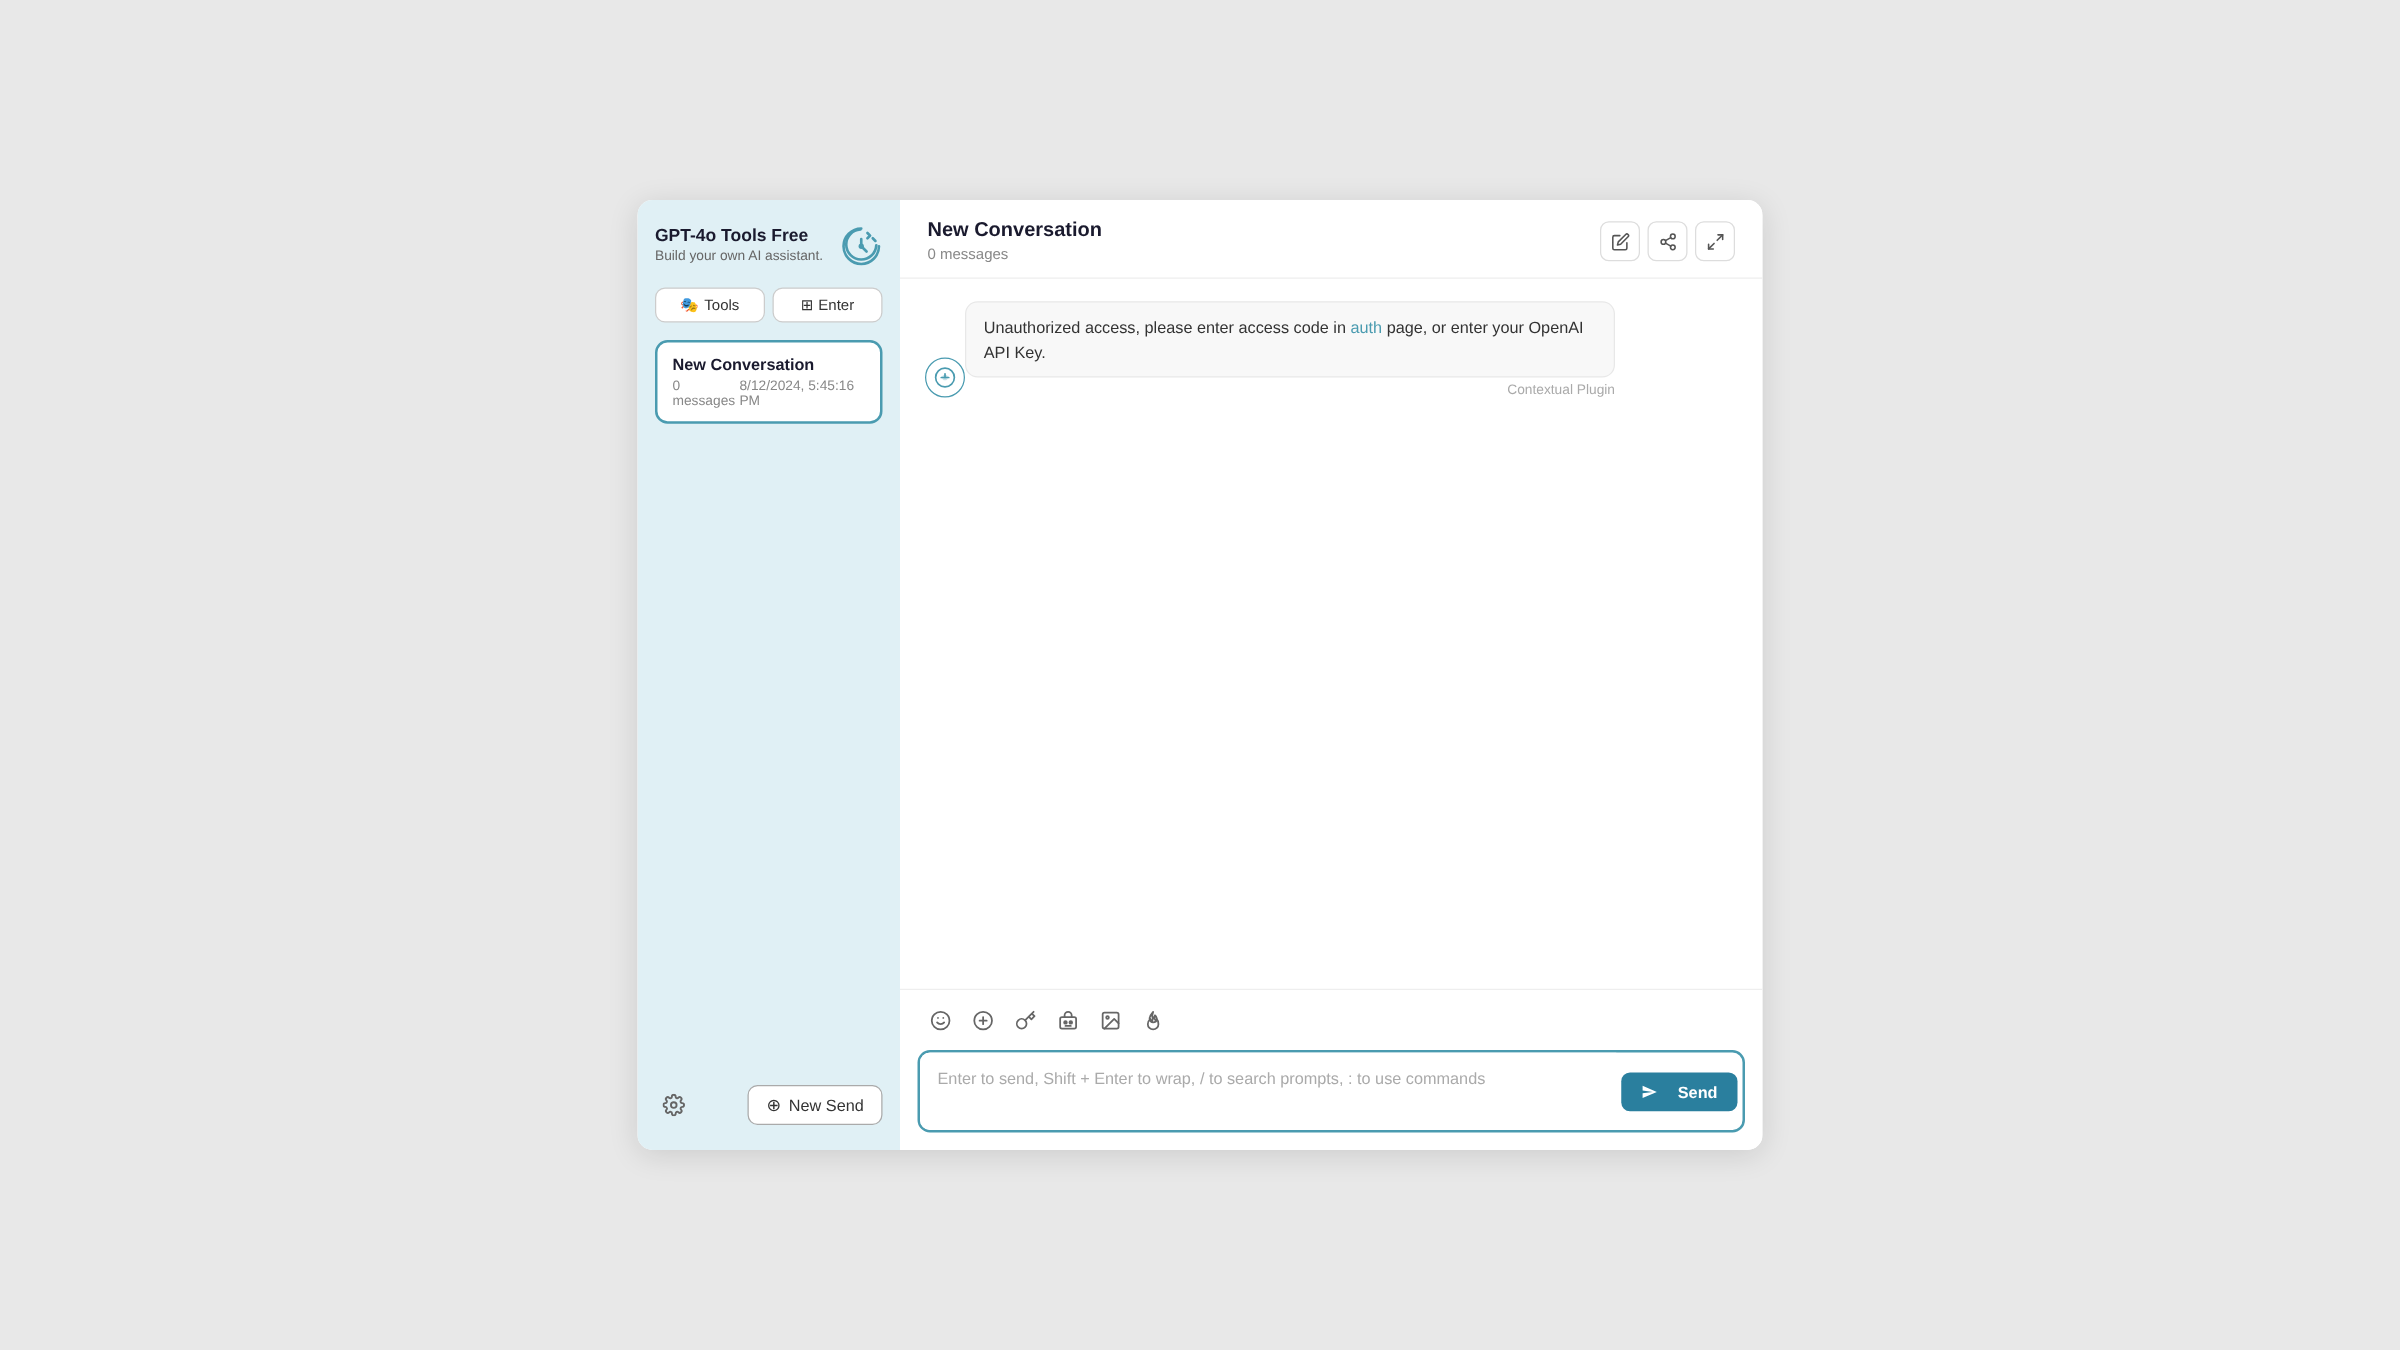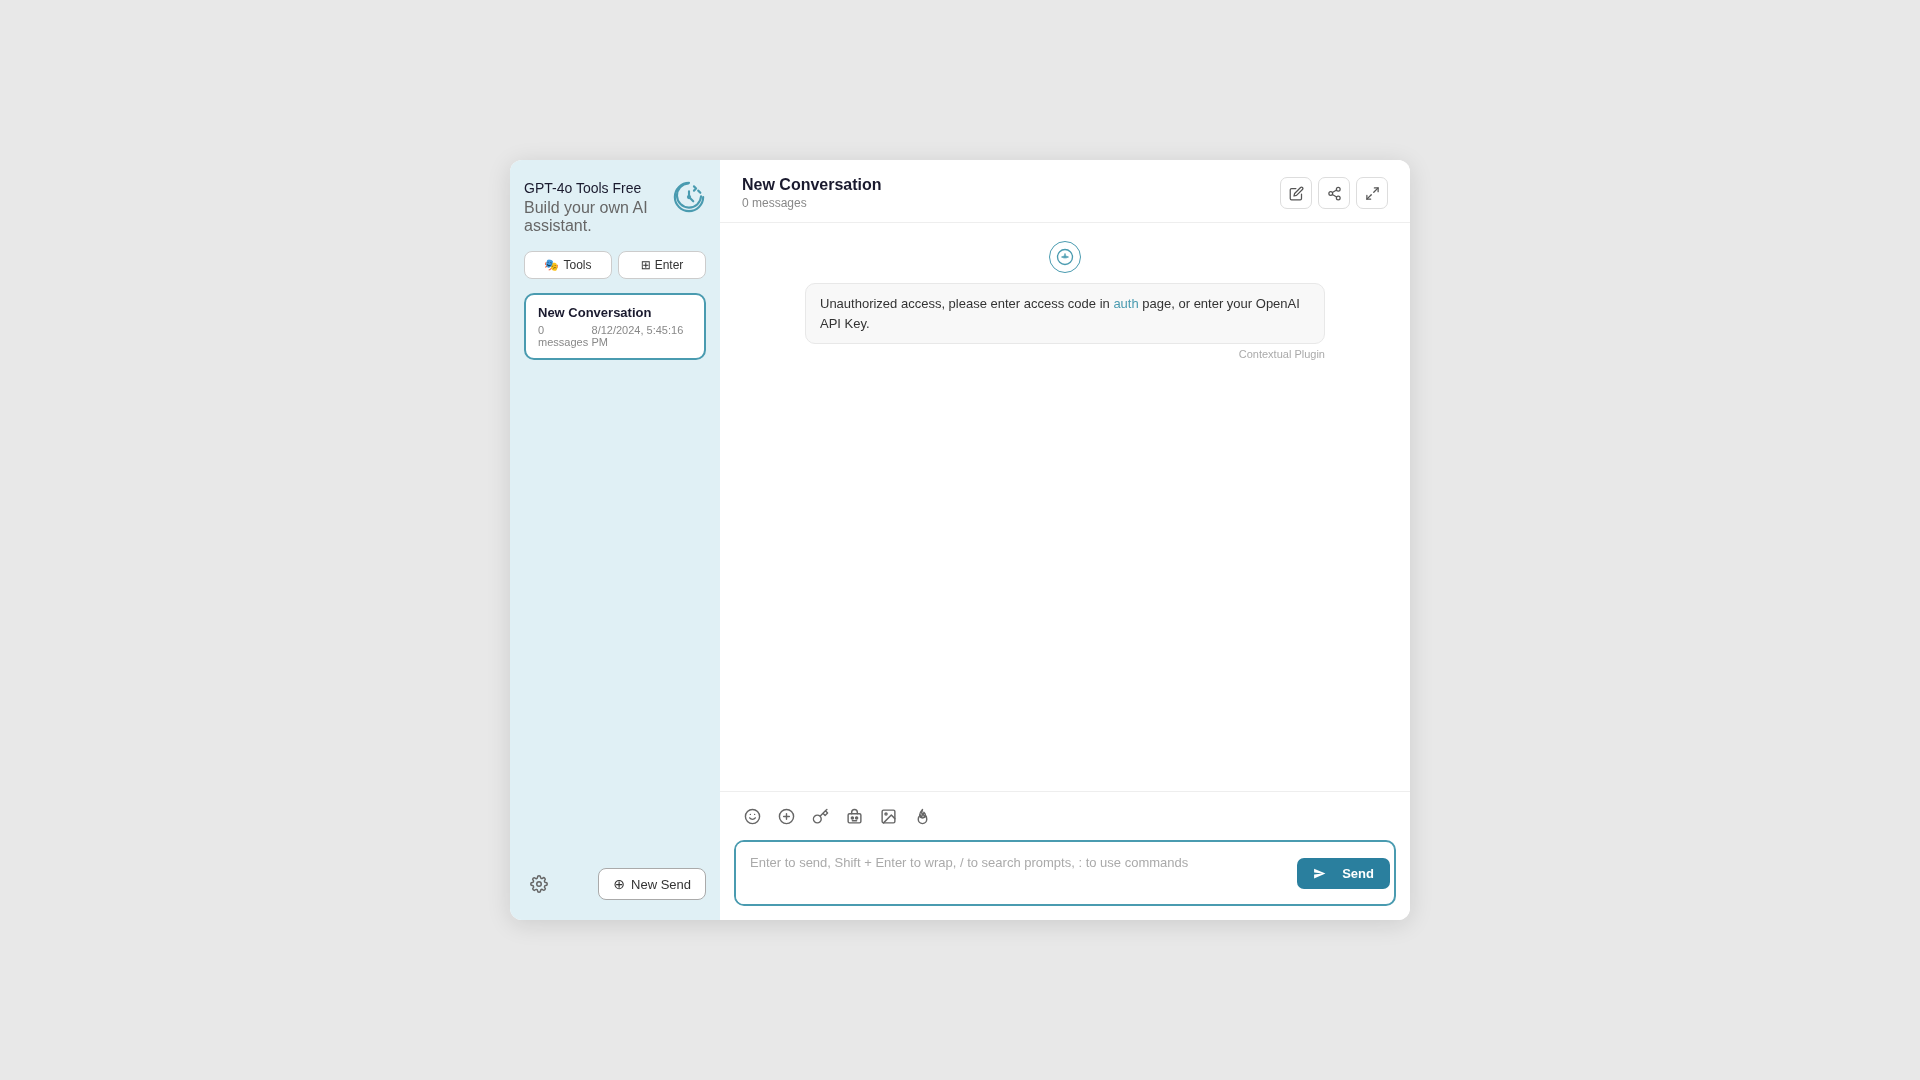--- a/index.html
+++ b/index.html
@@ -34,26 +34,26 @@
     }
     .sidebar-header {
       display: flex;
       align-items: flex-start;
       justify-content: space-between;
       margin-bottom: 16px;
     }
     .sidebar-title-block {}
     .sidebar-app-title {
       font-size: 14px;
-      font-weight: 400;
+      font-weight: 700;
       color: #1a1a2e;
       line-height: 1.2;
     }
     .sidebar-app-subtitle {
-      font-size: 16px;
+      font-size: 11px;
       color: #666;
       margin-top: 2px;
     }
     .sidebar-logo {
       width: 34px;
       height: 34px;
       color: #4a9bb0;
     }
     .sidebar-logo svg {
       width: 34px;
@@ -170,24 +170,23 @@
       justify-content: center;
       color: #555;
     }
     .chat-area {
       flex: 1;
       overflow-y: auto;
       padding: 18px 20px;
     }
     .bot-message-row {
       display: flex;
-      align-items: center;
-      gap: 10px;
+      align-items: flex-end;
+      gap: 0;
       margin-bottom: 8px;
-      flex-direction: column;
     }
     .bot-avatar {
       width: 32px;
       height: 32px;
       border: 1.5px solid #4a9bb0;
       border-radius: 50%;
       display: flex;
       align-items: center;
       justify-content: center;
       flex-shrink: 0;

